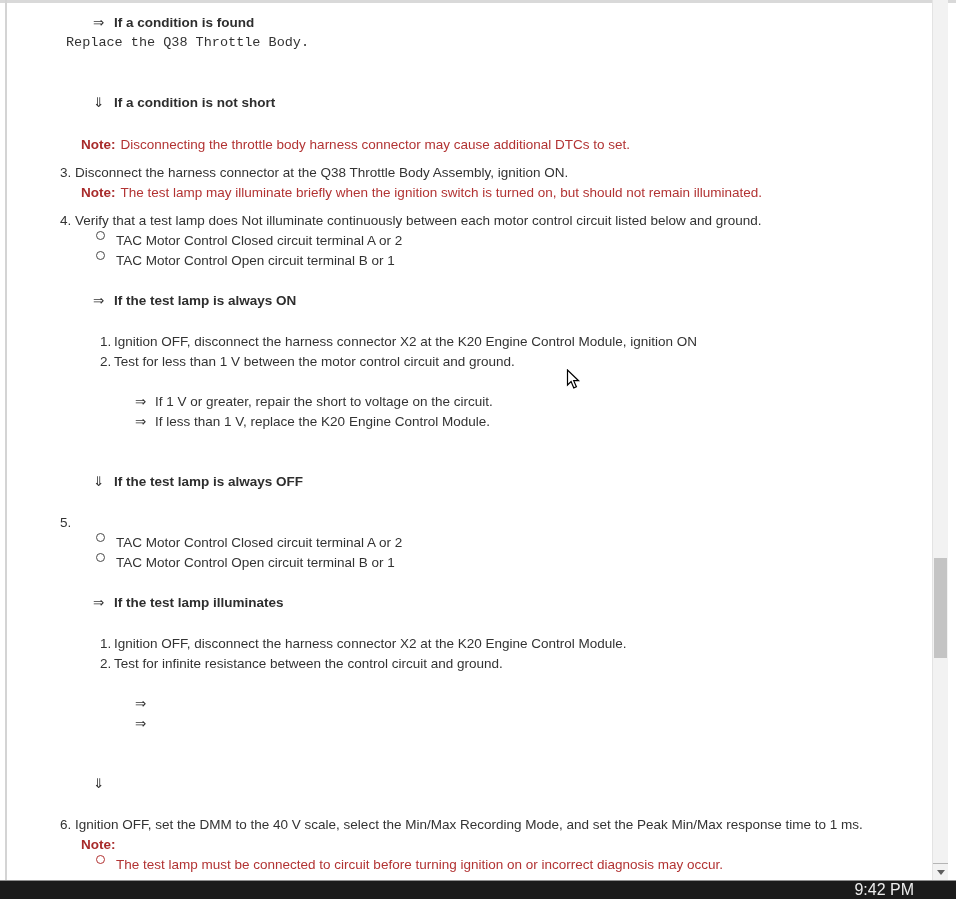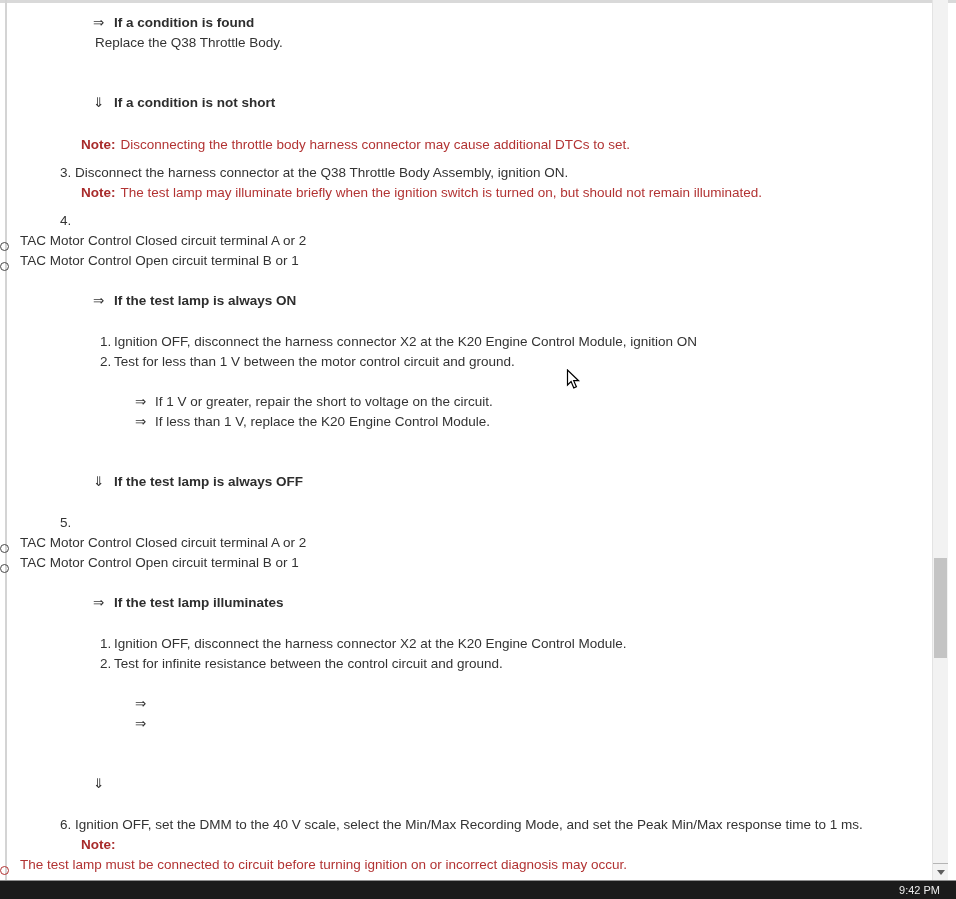--- a/index.html
+++ b/index.html
@@ -11,31 +11,31 @@
   .top-border{position:absolute;top:0;left:0;right:0;height:3px;background:#d9d9d9;}
   .left-border{position:absolute;top:0;left:5px;width:2px;bottom:18px;background:#d4d4d4;}
 
   .content{
     position:absolute;top:3px;left:0;right:23px;bottom:19px;
     padding-top:10px;color:#333333;font-size:13.5px;line-height:20px;overflow:hidden;
   }
   .line{white-space:nowrap;}
   .h-arrow{display:flex;padding-left:93px;font-weight:bold;color:#2e2e2e;}
   .h-arrow .arrow{font-weight:400;width:21px;flex:none;color:#333;}
-  .p-indent{padding-left:95px;}
+  .p-indent{padding-left:66px;font-family:Liberation Mono, monospace;}
   .note{padding-left:81px;color:#b23333;}
   .note b{font-weight:bold;color:#a82b2b;}
   .note .nt{margin-left:5px;}
   .step{display:flex;padding-left:60px;}
   .step .num{width:15px;flex:none;}
   .substep{display:flex;padding-left:100px;}
   .substep .num{width:14px;flex:none;}
   .subarrow{display:flex;padding-left:135px;}
   .subarrow .arrow{width:20px;flex:none;}
-  .bullet{display:flex;align-items:flex-end;}
+  .bullet{display:flex;align-items:flex-start;padding-left:96px;}
   .bullet .dot{width:7px;height:7px;border:1px solid #4a4a4a;border-radius:50%;margin-right:11px;flex:none;}
   .bullet.red{color:#b23333;}
   .bullet.red .dot{border-color:#b23333;}
 
   .g8{margin-top:8px;}
   .g20{margin-top:20px;}
   .g21{margin-top:21px;}
   .g22{margin-top:22px;}
   .g40{margin-top:40px;}
 
@@ -47,21 +47,21 @@
   .scroll-btn{
     position:absolute;left:0;right:0;bottom:0;height:17px;background:#f2f2f2;
     border-top:1px solid #b5b5b5;display:flex;align-items:center;justify-content:center;
   }
   .tri{width:0;height:0;border-left:4px solid transparent;border-right:4px solid transparent;border-top:5px solid #5f5f5f;}
 
   .taskbar{
     position:absolute;left:0;right:0;bottom:0;height:18px;background:#1b1b1b;
     border-top:1px solid #8f8f8f;display:flex;align-items:center;justify-content:flex-end;
   }
-  .clock{color:#ececec;font-size:11px;margin-right:16px;}
+  .clock{color:#ececec;font-size:16px;margin-right:42px;}
 
   .cursor{position:absolute;left:566px;top:369px;}
 </style>
 </head>
 <body>
 
 <div class="screen">
   <div class="top-border"></div>
   <div class="left-border"></div>
 
@@ -85,20 +85,21 @@
     <div class="line step g8">
       <span class="num">3.</span>
       <span>Disconnect the harness connector at the Q38 Throttle Body Assembly, ignition ON.</span>
     </div>
     <div class="line note">
       <b>Note:</b><span class="nt">The test lamp may illuminate briefly when the ignition switch is turned on, but should not remain illuminated.</span>
     </div>
 
     <div class="line step g8">
       <span class="num">4.</span>
+      <span>Verify that a test lamp does Not illuminate continuously between each motor control circuit listed below and ground.</span>
     </div>
     <div class="line bullet">
       <span class="dot"></span>
       <span>TAC Motor Control Closed circuit terminal A or 2</span>
     </div>
     <div class="line bullet">
       <span class="dot"></span>
       <span>TAC Motor Control Open circuit terminal B or 1</span>
     </div>
 

